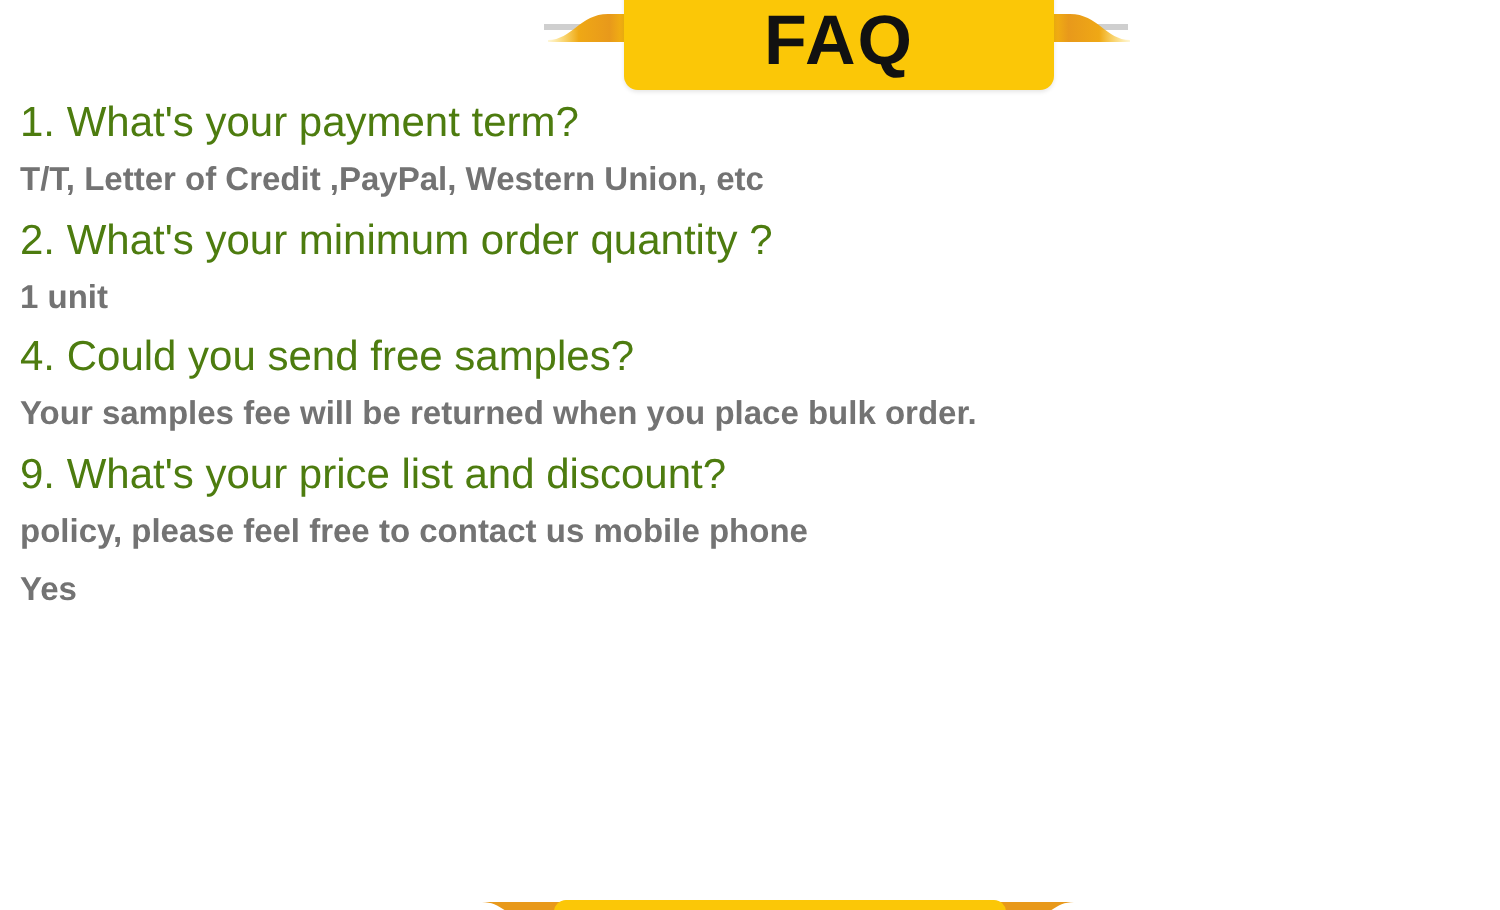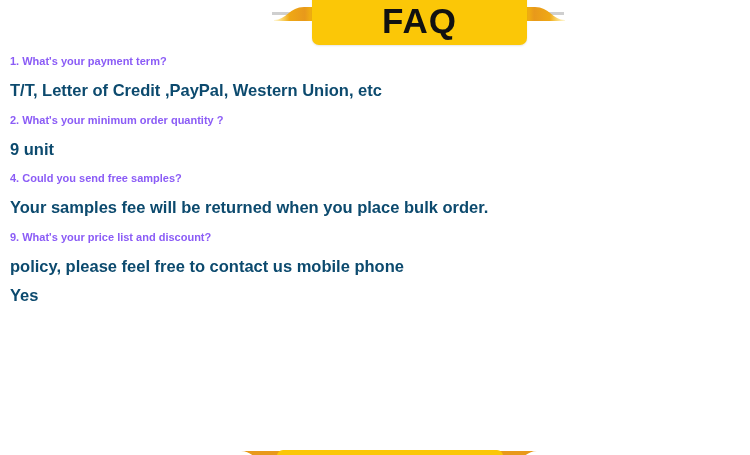--- a/index.html
+++ b/index.html
@@ -72,30 +72,30 @@
 
   
   .faq-list {
     position: absolute;
     top: 47px;
     left: 10px;
     width: 738px;
   }
   .qa-block { margin: 0; }
   .question {
-    font-size: 11px;
-    font-weight: bold;
-    color: #8b5cf6;
+    font-size: 21px;
+    font-weight: normal;
+    color: #4d7c0f;
     line-height: 29.3px;
     white-space: pre;
   }
   .answer {
     font-size: 16.5px;
     font-weight: bold;
-    color: #0c4a6e;
+    color: #737373;
     line-height: 29.3px;
     white-space: pre;
   }
 
   
   .bottom-banner-wrap {
     position: absolute;
     left: 0;
     top: 447px;
     width: 750px;
@@ -161,21 +161,21 @@
 
 <div class="faq-list">
 
   <div class="qa-block">
     <div class="question">1. What's your payment term?</div>
     <div class="answer">T/T, Letter of Credit ,PayPal, Western Union, etc</div>
   </div>
 
   <div class="qa-block">
     <div class="question">2. What's your minimum order quantity ?</div>
-    <div class="answer">9 unit</div>
+    <div class="answer">1 unit</div>
   </div>
 
   <div class="qa-block">
     <div class="question">4. Could you send free samples?</div>
     <div class="answer">Your samples fee will be returned when you place bulk order.</div>
   </div>
 
 
   <div class="qa-block">
     <div class="question">9. What's your price list and discount?</div>

